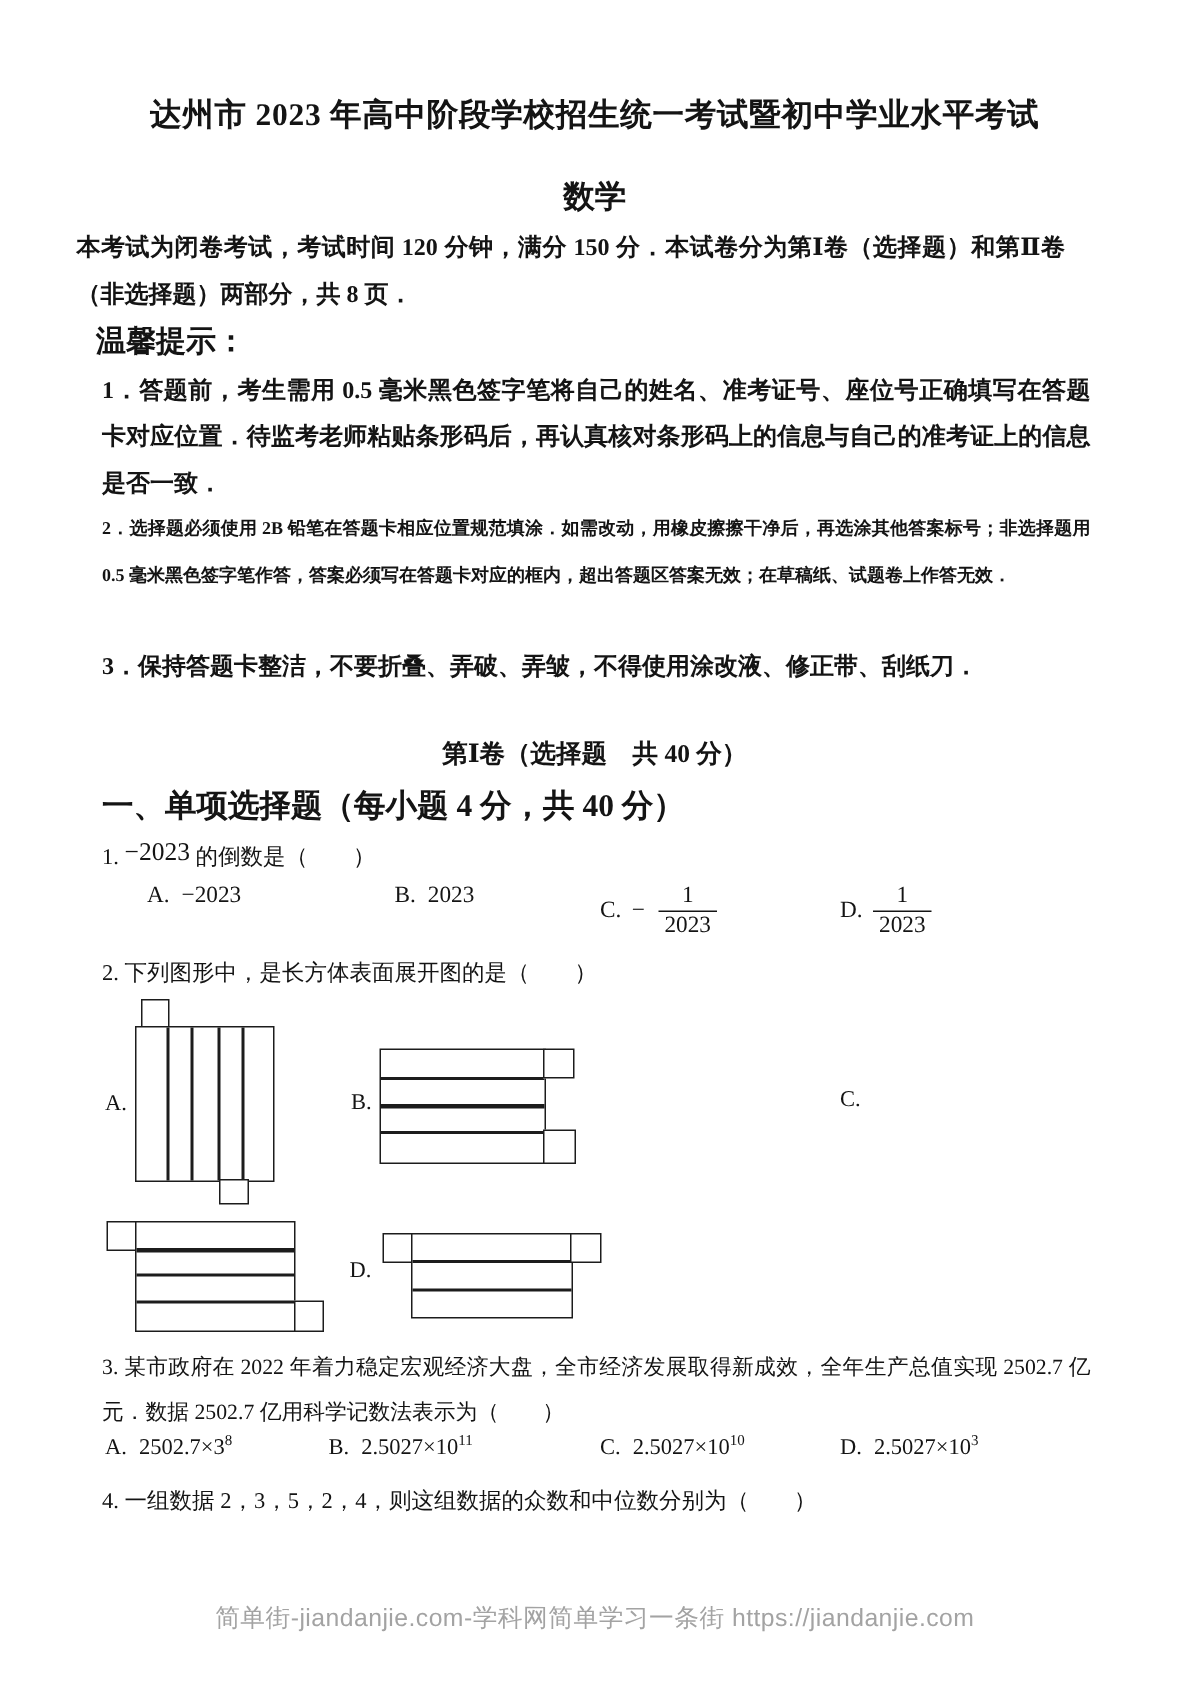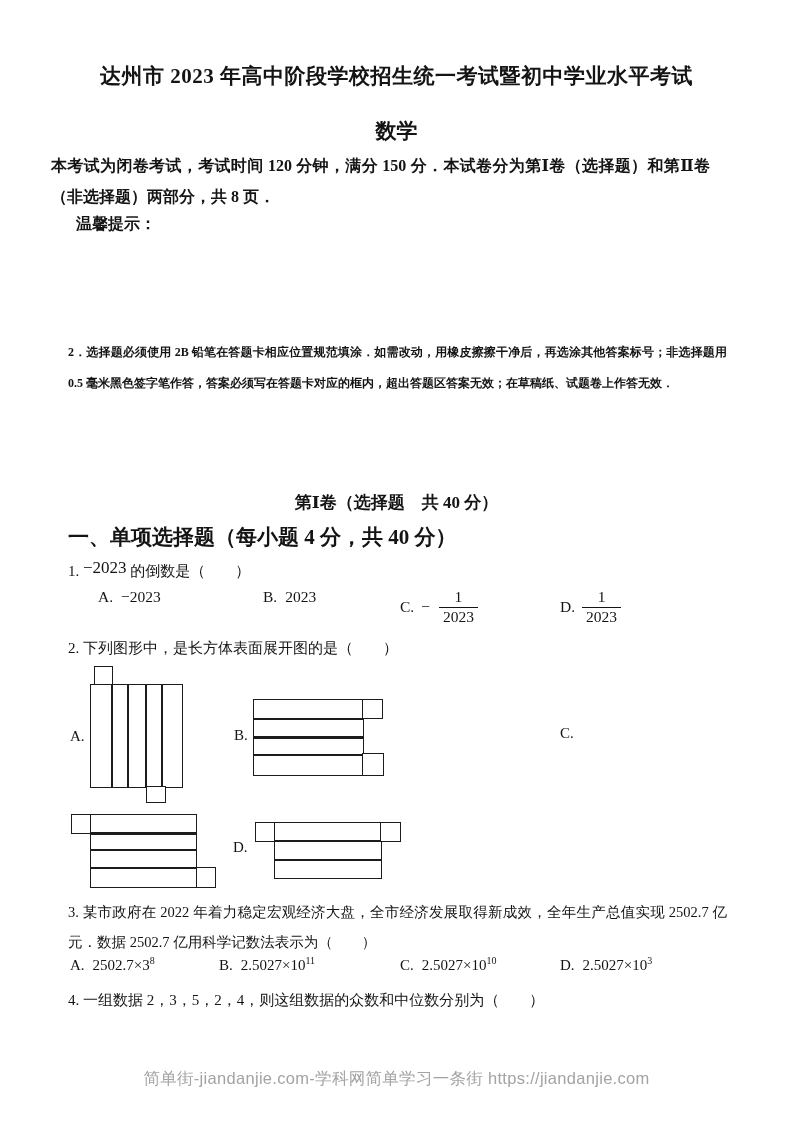--- a/index.html
+++ b/index.html
@@ -11,21 +11,21 @@
   }
   .abs { position:absolute; }
   p { margin:0; }
   .bold { font-weight:700; }
   .center { text-align:center; }
   .justify { text-align:justify; }
 
   .title     { top:62px;  left:0; width:100%; font-size:21px; letter-spacing:0.5px; }
   .subject   { top:117px; left:0; width:100%; font-size:21px; }
   .intro     { top:150px; left:51px; width:659px; font-size:16px; line-height:31px; }
-  .tips-head { top:214px; left:76px; font-size:16px;text-align:center; }
+  .tips-head { top:214px; left:64px; font-size:20px;text-align:center; }
   .tip-1     { top:245px; left:68px; width:659px; font-size:16px; line-height:31px; }
   .tip-2     { top:337px; left:68px; width:659px; font-size:12px; line-height:31px; }
   .tip-3     { top:429px; left:68px; width:659px; font-size:16px; line-height:31px; }
   .tip-4     { top:458px; left:68px; width:659px; font-size:16px; line-height:31px; }
   .sec1      { top:491px; left:0; width:100%; font-size:17px; }
   .part1     { top:523px; left:68px; font-size:21px; }
 
   .q-stem   { font-size:15px; }
   .q1-stem  { top:561px; left:68px; }
   .math     { font-size:17px; position:relative; top:-3px; }
@@ -83,21 +83,23 @@
 </head>
 <body>
 
 <div class="page">
 
   <p class="abs title center bold">达州市 2023 年高中阶段学校招生统一考试暨初中学业水平考试</p>
   <p class="abs subject center bold">数学</p>
   <p class="abs intro bold justify">本考试为闭卷考试，考试时间 120 分钟，满分 150 分．本试卷分为第Ⅰ卷（选择题）和第Ⅱ卷（非选择题）两部分，共 8 页．</p>
 
   <p class="abs tips-head bold">温馨提示：</p>
+  <p class="abs tip-1 bold justify">1．答题前，考生需用 0.5 毫米黑色签字笔将自己的姓名、准考证号、座位号正确填写在答题卡对应位置．待监考老师粘贴条形码后，再认真核对条形码上的信息与自己的准考证上的信息是否一致．</p>
   <p class="abs tip-2 bold justify">2．选择题必须使用 2B 铅笔在答题卡相应位置规范填涂．如需改动，用橡皮擦擦干净后，再选涂其他答案标号；非选择题用 0.5 毫米黑色签字笔作答，答案必须写在答题卡对应的框内，超出答题区答案无效；在草稿纸、试题卷上作答无效．</p>
+  <p class="abs tip-3 bold">3．保持答题卡整洁，不要折叠、弄破、弄皱，不得使用涂改液、修正带、刮纸刀．</p>
 
   <p class="abs sec1 center bold">第Ⅰ卷（选择题　共 40 分）</p>
   <p class="abs part1 bold">一、单项选择题（每小题 4 分，共 40 分）</p>
 
   <p class="abs q-stem q1-stem"><span>1.</span> <span class="math">−2023</span> <span>的倒数是（　　）</span></p>
 
   <div class="abs q1-opts">
     <span class="opt opt-plain" style="left:70px"><span class="opt-label">A.</span><span>−2023</span></span>
     <span class="opt opt-plain" style="left:235px"><span class="opt-label">B.</span><span>2023</span></span>
     <span class="opt opt-frac" style="left:400px">

